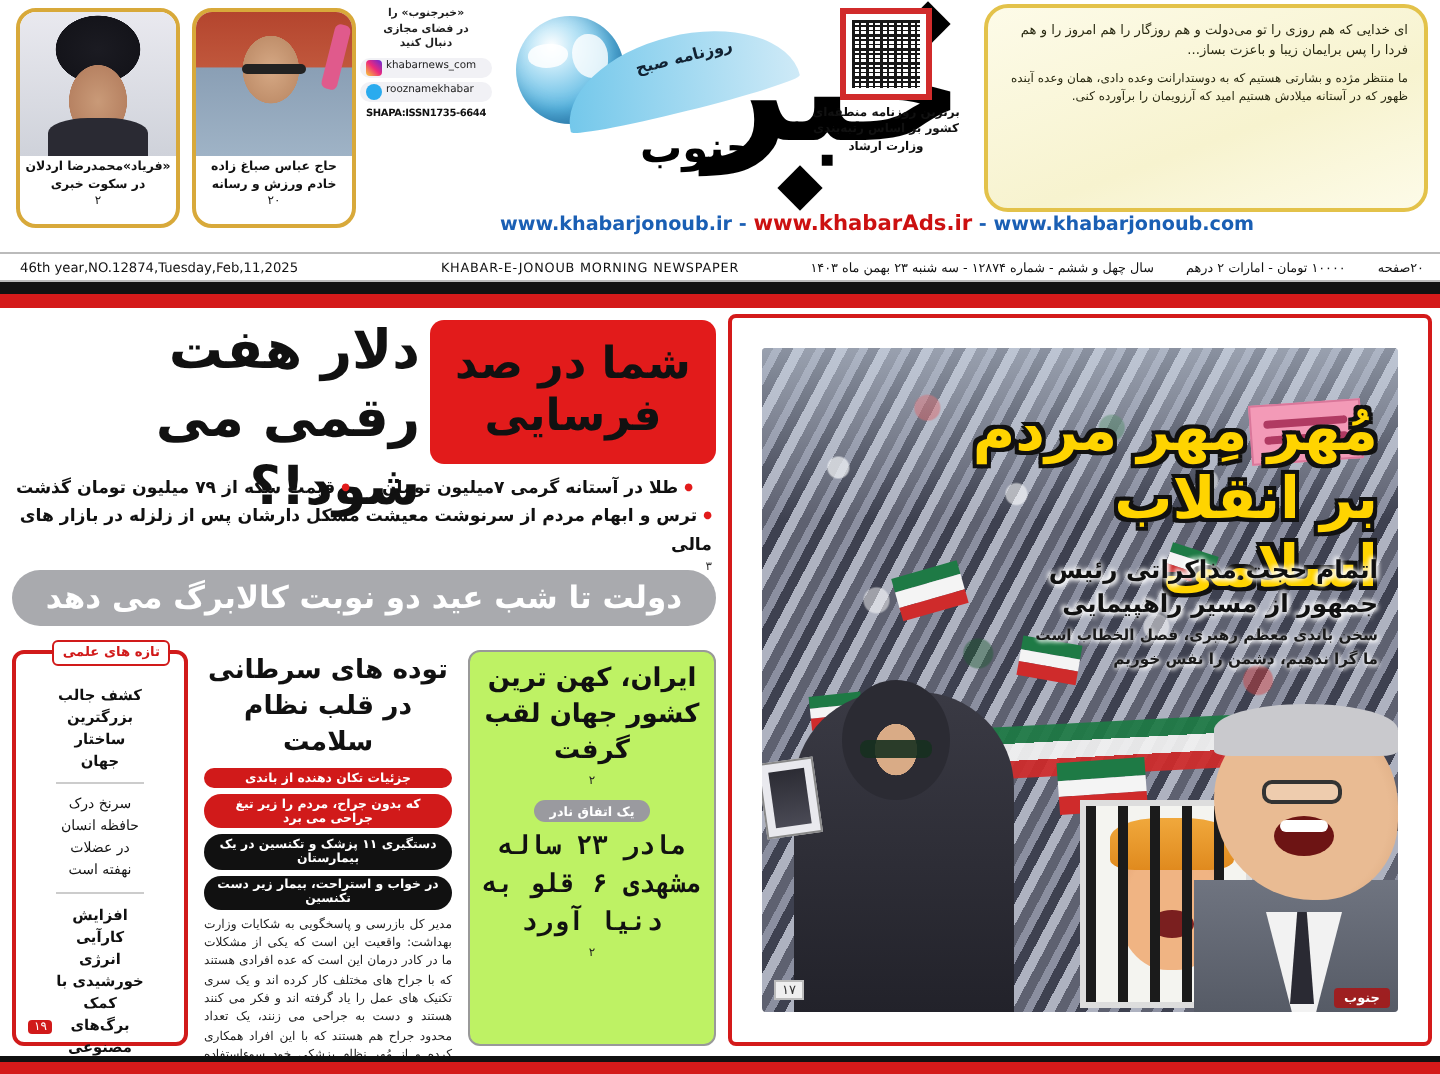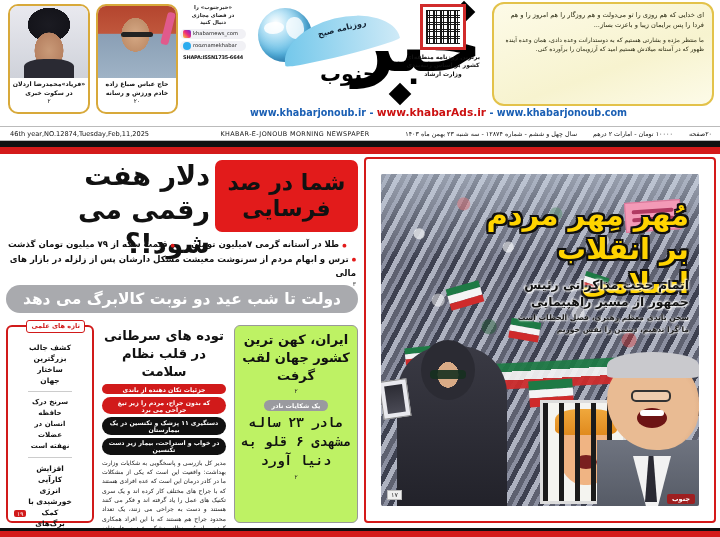--- a/index.html
+++ b/index.html
@@ -359,21 +359,21 @@
   }
   .col-a .tag{
     position:absolute; right:7px; top:-7px; background:#fff; color:#d11a1a;
     border:1px solid #d11a1a; border-radius:3px; font-size:6.6px; font-weight:bold;
     padding:0 4px; line-height:11px;
   }
   .col-a .item{
     font-size:7.4px; line-height:11px; font-weight:bold; text-align:center; color:#111;
     padding:5px 0; border-bottom:1px solid #ccc;
   }
-  .col-a .item.light{ font-weight:bold; font-size:7px; }
+  .col-a .item.light{ font-weight:normal; font-size:7px; }
   .col-a .item:last-of-type{ border-bottom:none; }
   .col-a .pgbox{
     position:absolute; left:6px; bottom:4px; background:#d11a1a; color:#fff;
     font-size:6px; padding:0 3px; border-radius:2px;
   }
 
   .bottom-red{ position:absolute; left:0; bottom:0; width:720px; height:6px; background:#d41a1a; }
   .bottom-black{ position:absolute; left:0; bottom:6px; width:720px; height:3px; background:#111; }
 </style>
 </head>
@@ -549,21 +549,21 @@
 
       <div class="graybox">
         <span>دولت تا شب عید دو نوبت کالابرگ می دهد</span>
       </div>
 
       <div class="lower">
 
         <div class="col-c">
           <div class="h">ایران، کهن ترین کشور جهان لقب گرفت</div>
           <div class="pg">۲</div>
-          <span class="chip-gray">یک شکایات نادر</span>
+          <span class="chip-gray">یک اتفاق نادر</span>
           <div class="h2">مادر ۲۳ ساله مشهدی ۶ قلو به دنیا آورد</div>
           <div class="pg">۲</div>
         </div>
 
         <div class="col-b">
           <div class="h">توده های سرطانی در قلب نظام سلامت</div>
           <span class="chip red">جزئیات تکان دهنده از باندی</span>
           <span class="chip red2">که بدون جراح، مردم را زیر تیغ جراحی می برد</span>
           <span class="chip black">دستگیری ۱۱ پزشک و تکنسین در یک بیمارستان</span>
           <span class="chip black">در خواب و استراحت، بیمار زیر دست تکنسین</span>

